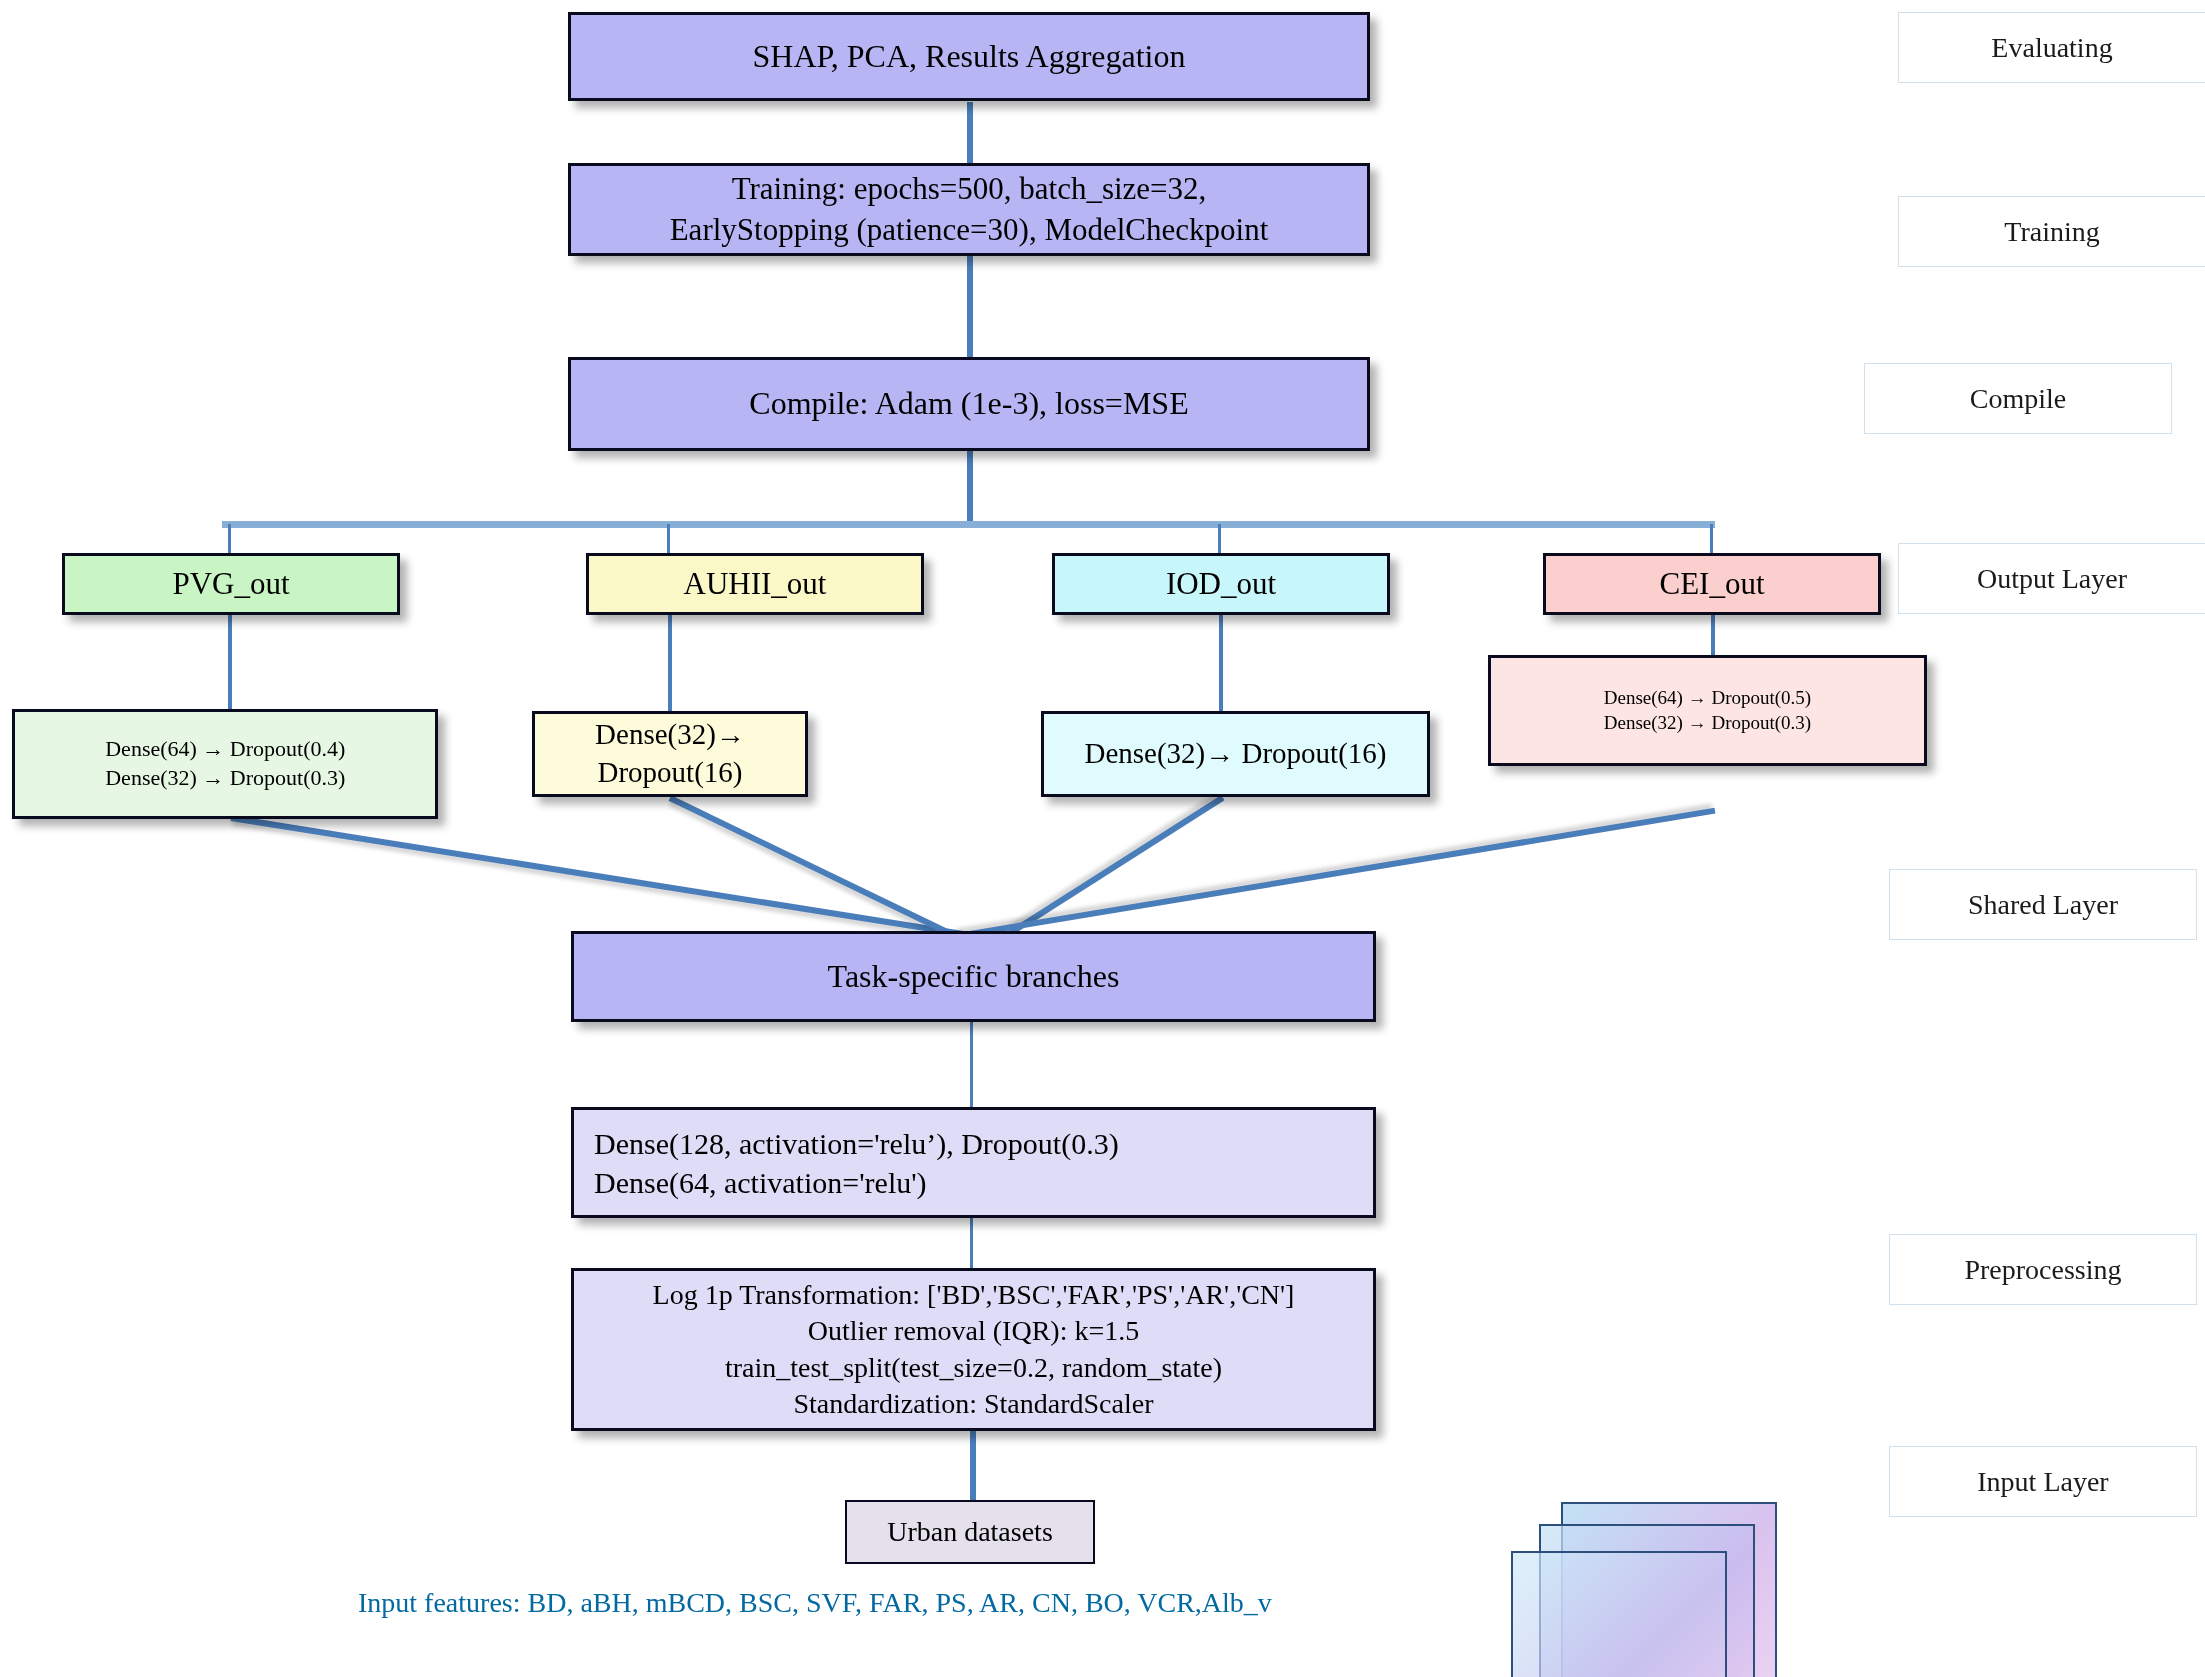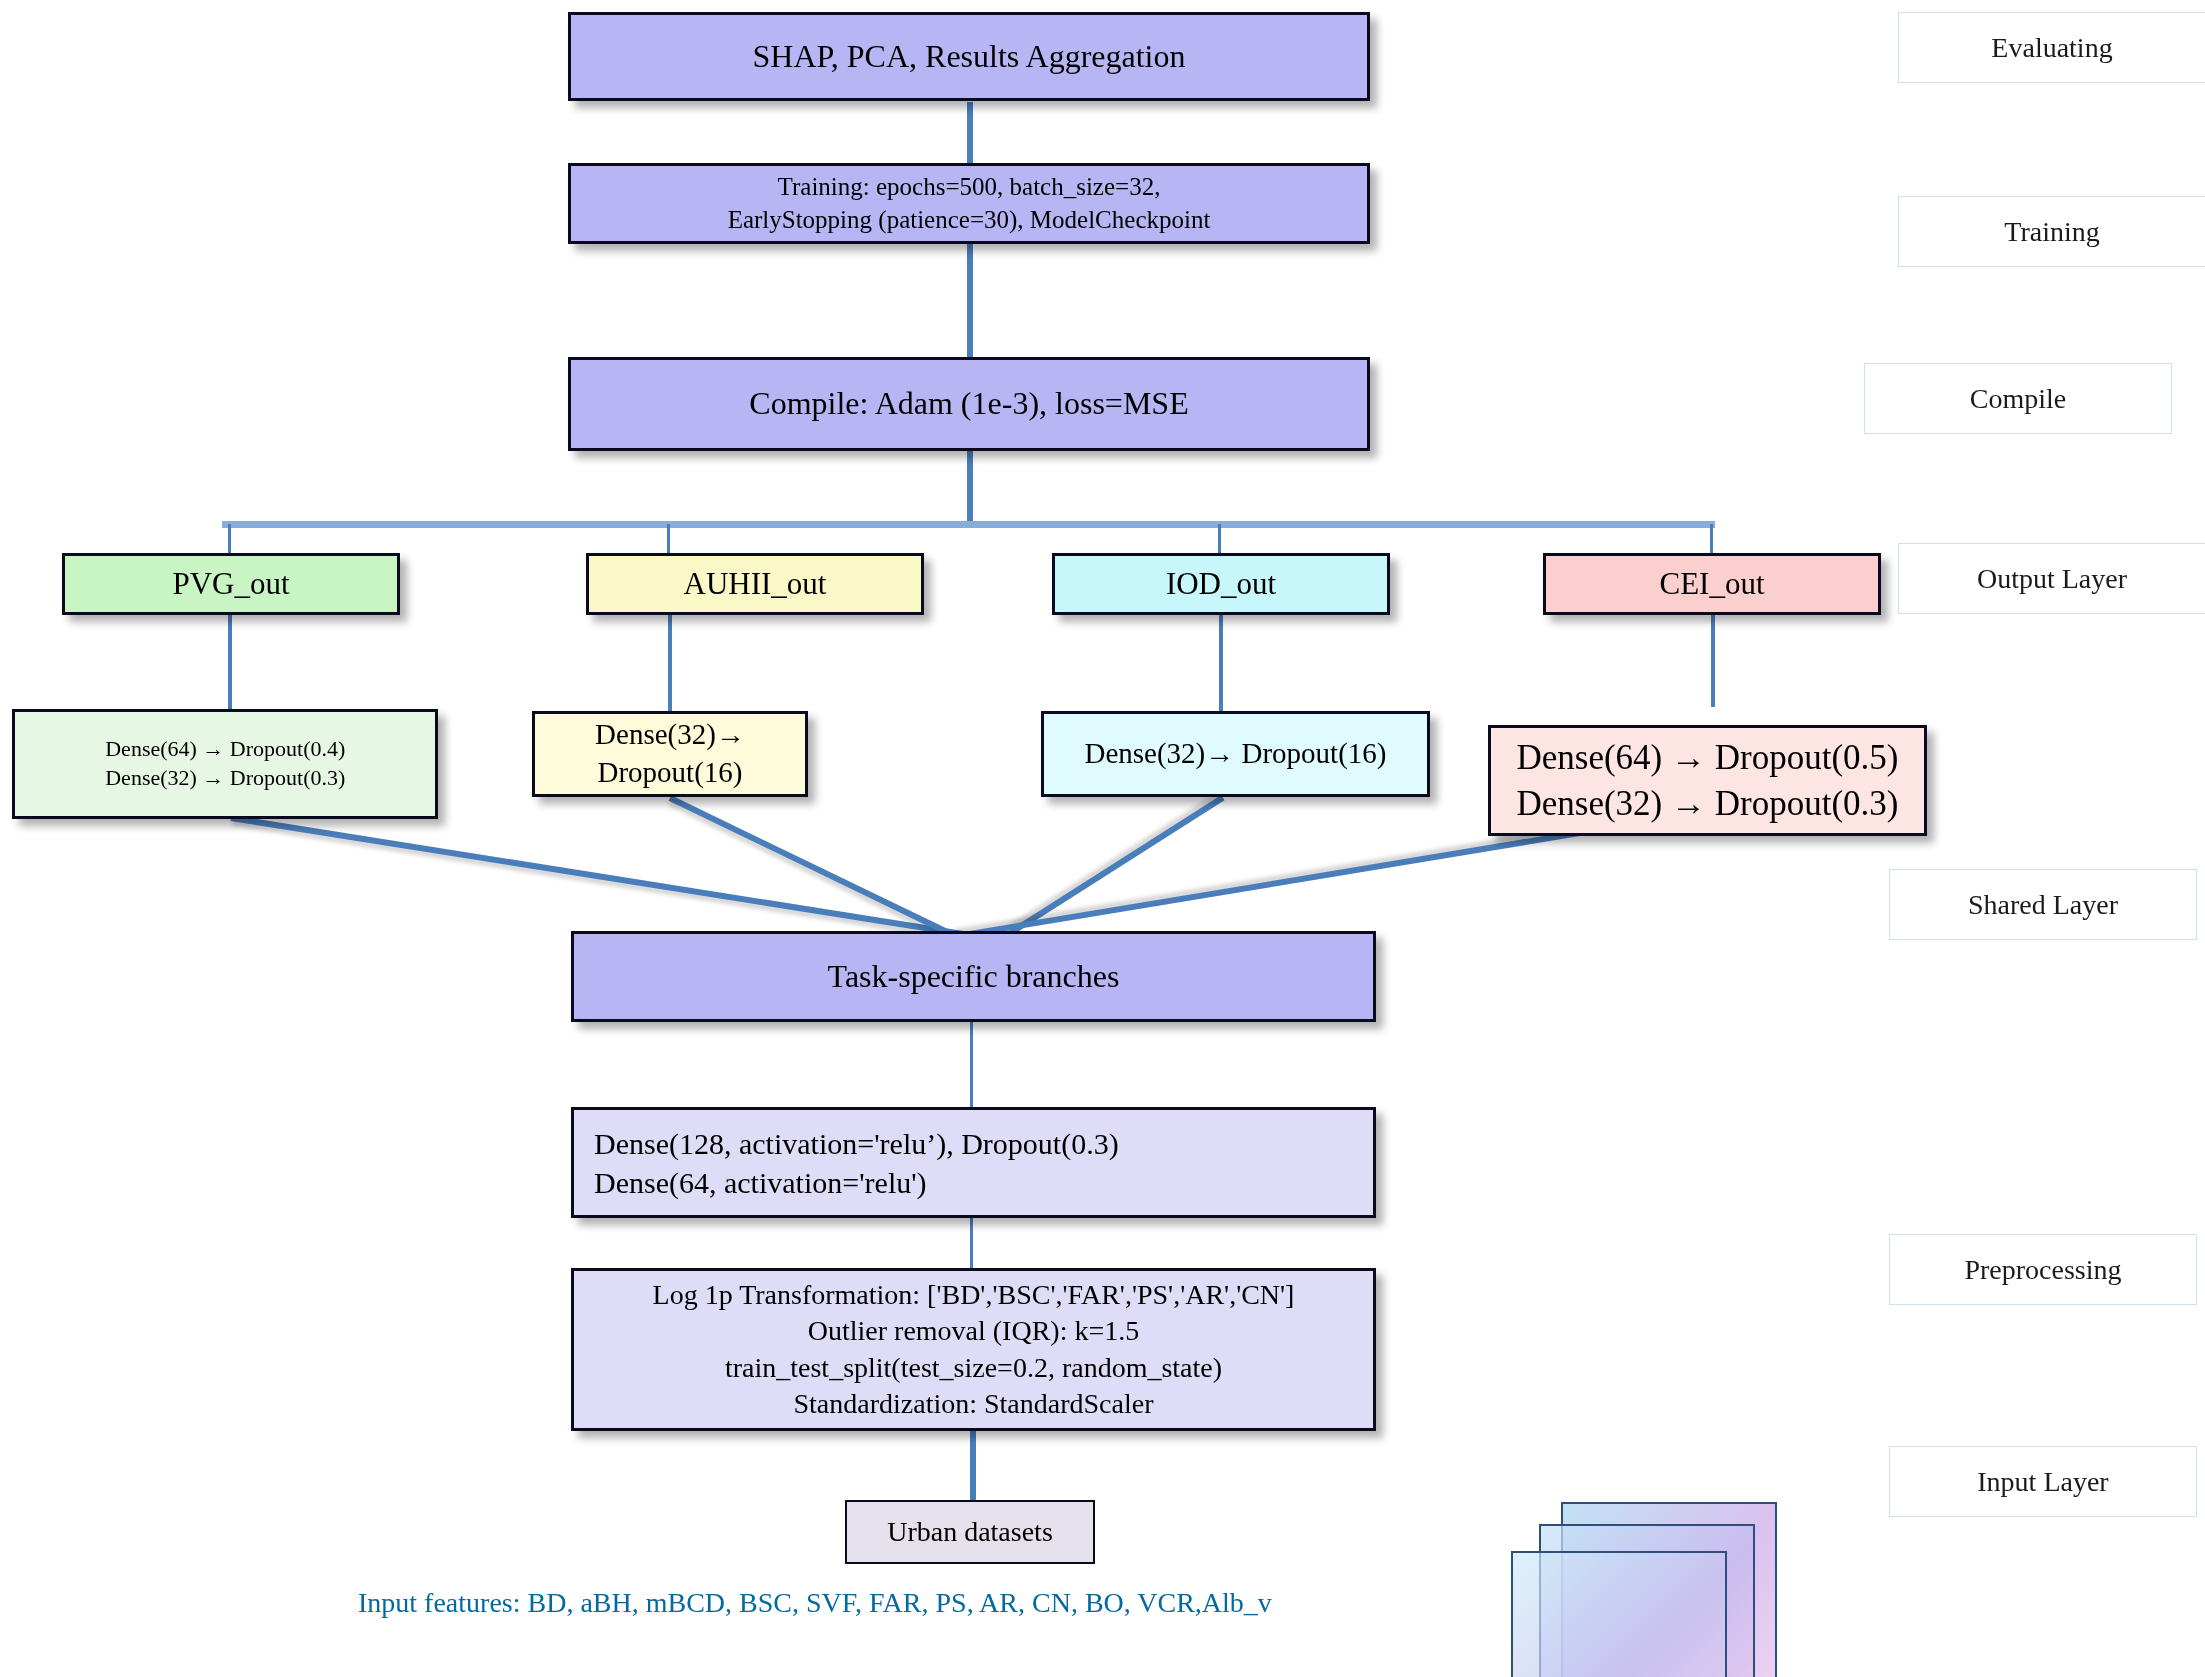--- a/index.html
+++ b/index.html
@@ -137,21 +137,21 @@
   <div class="vline" style="left:970px; top:1021px; width:3.1px; height:89px;"></div>
 
   <div class="vline" style="left:970px; top:1218px; width:3.1px; height:52px;"></div>
 
   <div class="vline" style="left:970px; top:1425px; width:5.6px; height:80px;"></div>
 
   <div class="fbox fill-purple" style="left:568px; top:12.3px; width:802px; height:89px; font-size:32px;justify-content:center;">
     <span class="txt">SHAP, PCA, Results Aggregation</span>
   </div>
 
-  <div class="fbox fill-purple" style="left:568px; top:163px; width:802px; height:81px; font-size:25px;">
+  <div class="fbox fill-purple" style="left:568px; top:163px; width:802px; height:93px; font-size:31px;">
     <span class="txt">Training: epochs=500, batch_size=32,
 EarlyStopping (patience=30), ModelCheckpoint</span>
   </div>
 
   <div class="fbox fill-purple" style="left:568px; top:357px; width:802px; height:94px; font-size:32px;">
     <span class="txt">Compile: Adam (1e-3), loss=MSE</span>
   </div>
 
   <div class="fbox fill-green" style="left:62px; top:553px; width:338px; height:62px; font-size:31px;">
     <span class="txt">PVG_out</span>
@@ -175,21 +175,21 @@
   </div>
 
   <div class="fbox fill-yellow-l" style="left:532px; top:711px; width:276px; height:86px; font-size:29px;">
     <span class="txt">Dense(32)→ Dropout(16)</span>
   </div>
 
   <div class="fbox fill-cyan-l" style="left:1041px; top:711px; width:389px; height:86px; font-size:29px;">
     <span class="txt">Dense(32)→ Dropout(16)</span>
   </div>
 
-  <div class="fbox fill-pink-l" style="left:1488px; top:725px; width:439px; height:111px; font-size:35px;">
+  <div class="fbox fill-pink-l" style="left:1488px; top:655px; width:439px; height:111px; font-size:19px;">
     <span class="txt">Dense(64) → Dropout(0.5)
 Dense(32) → Dropout(0.3)</span>
   </div>
 
   <div class="fbox fill-purple" style="left:571px; top:931px; width:805px; height:91px; font-size:32px;">
     <span class="txt">Task-specific branches</span>
   </div>
 
   <div class="fbox fill-lav" style="left:571px; top:1107px; width:805px; height:111px; font-size:30px; justify-content:flex-start;">
     <span class="txt" style="text-align:left; padding-left:20px;">Dense(128, activation='relu’), Dropout(0.3)

